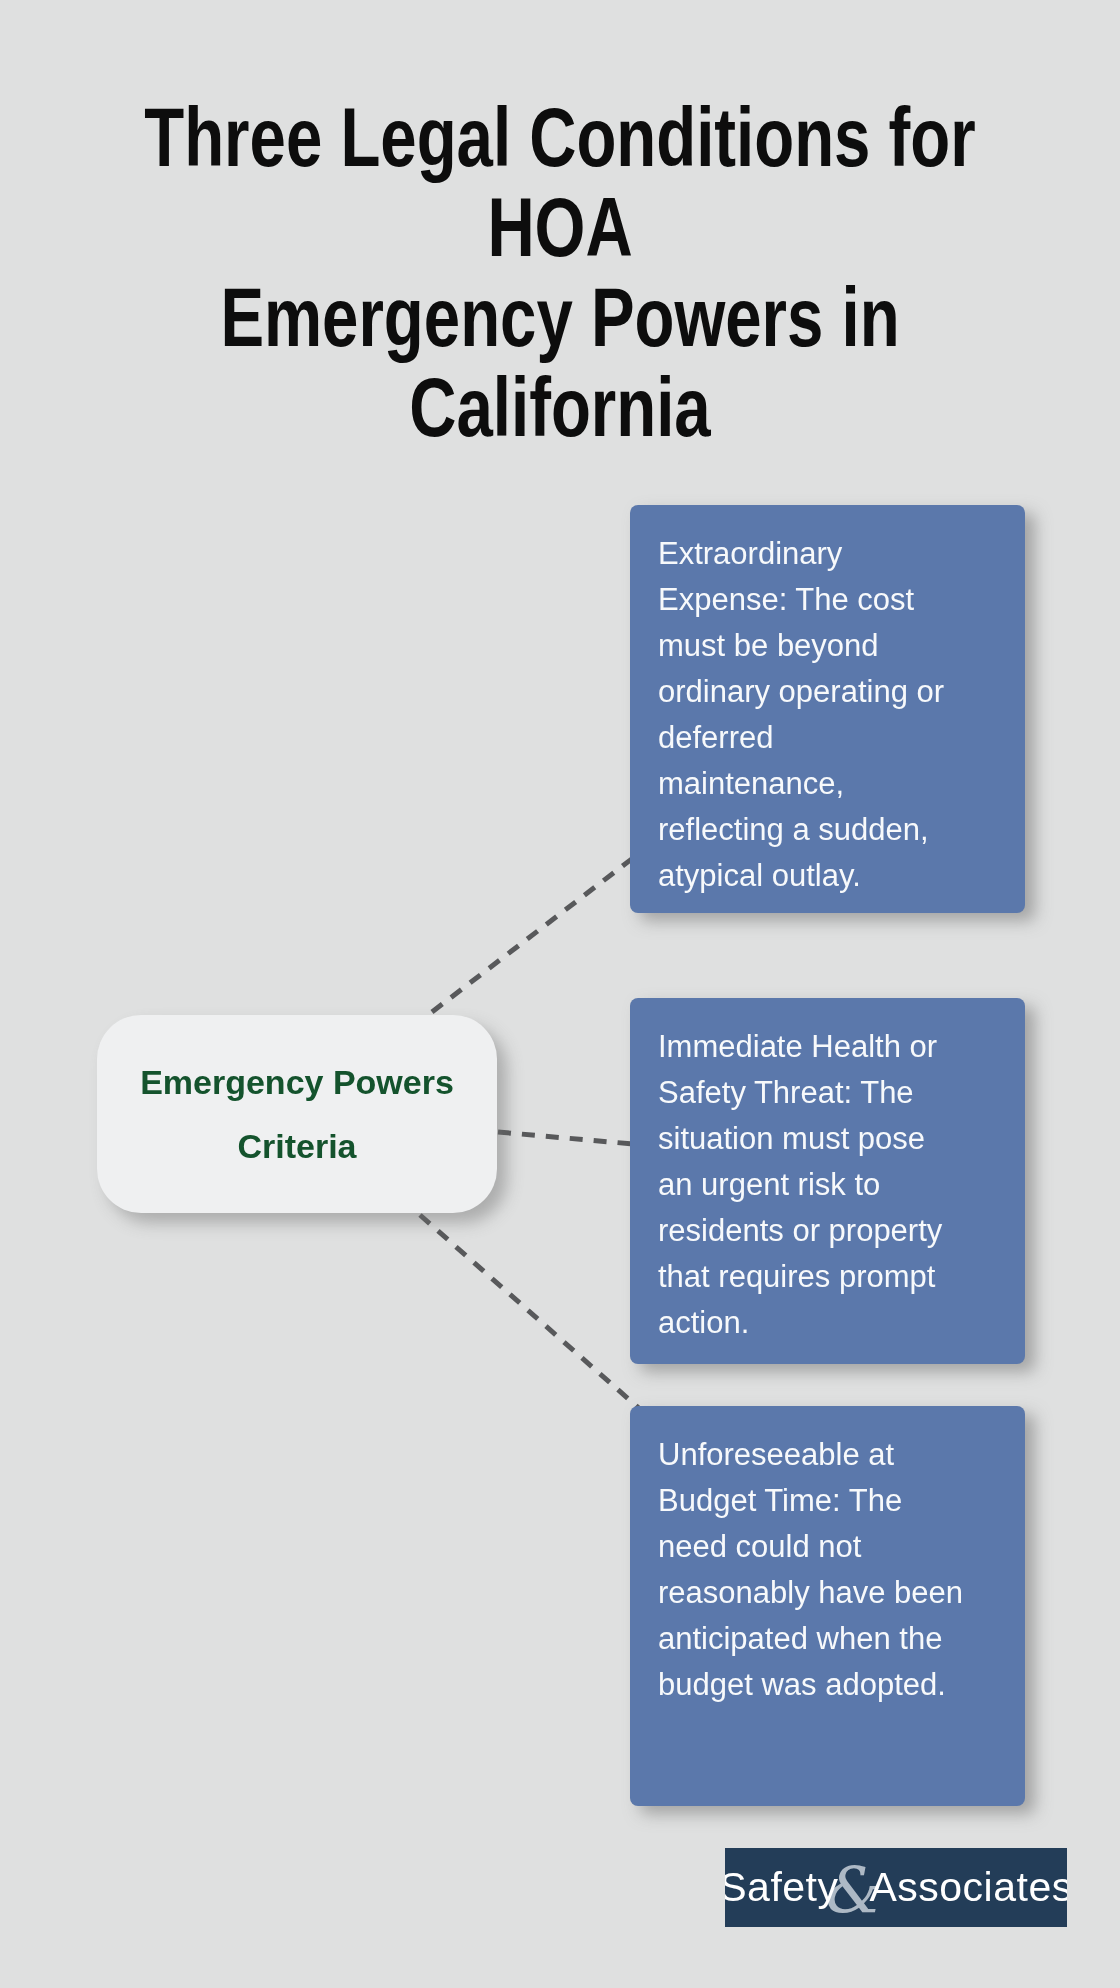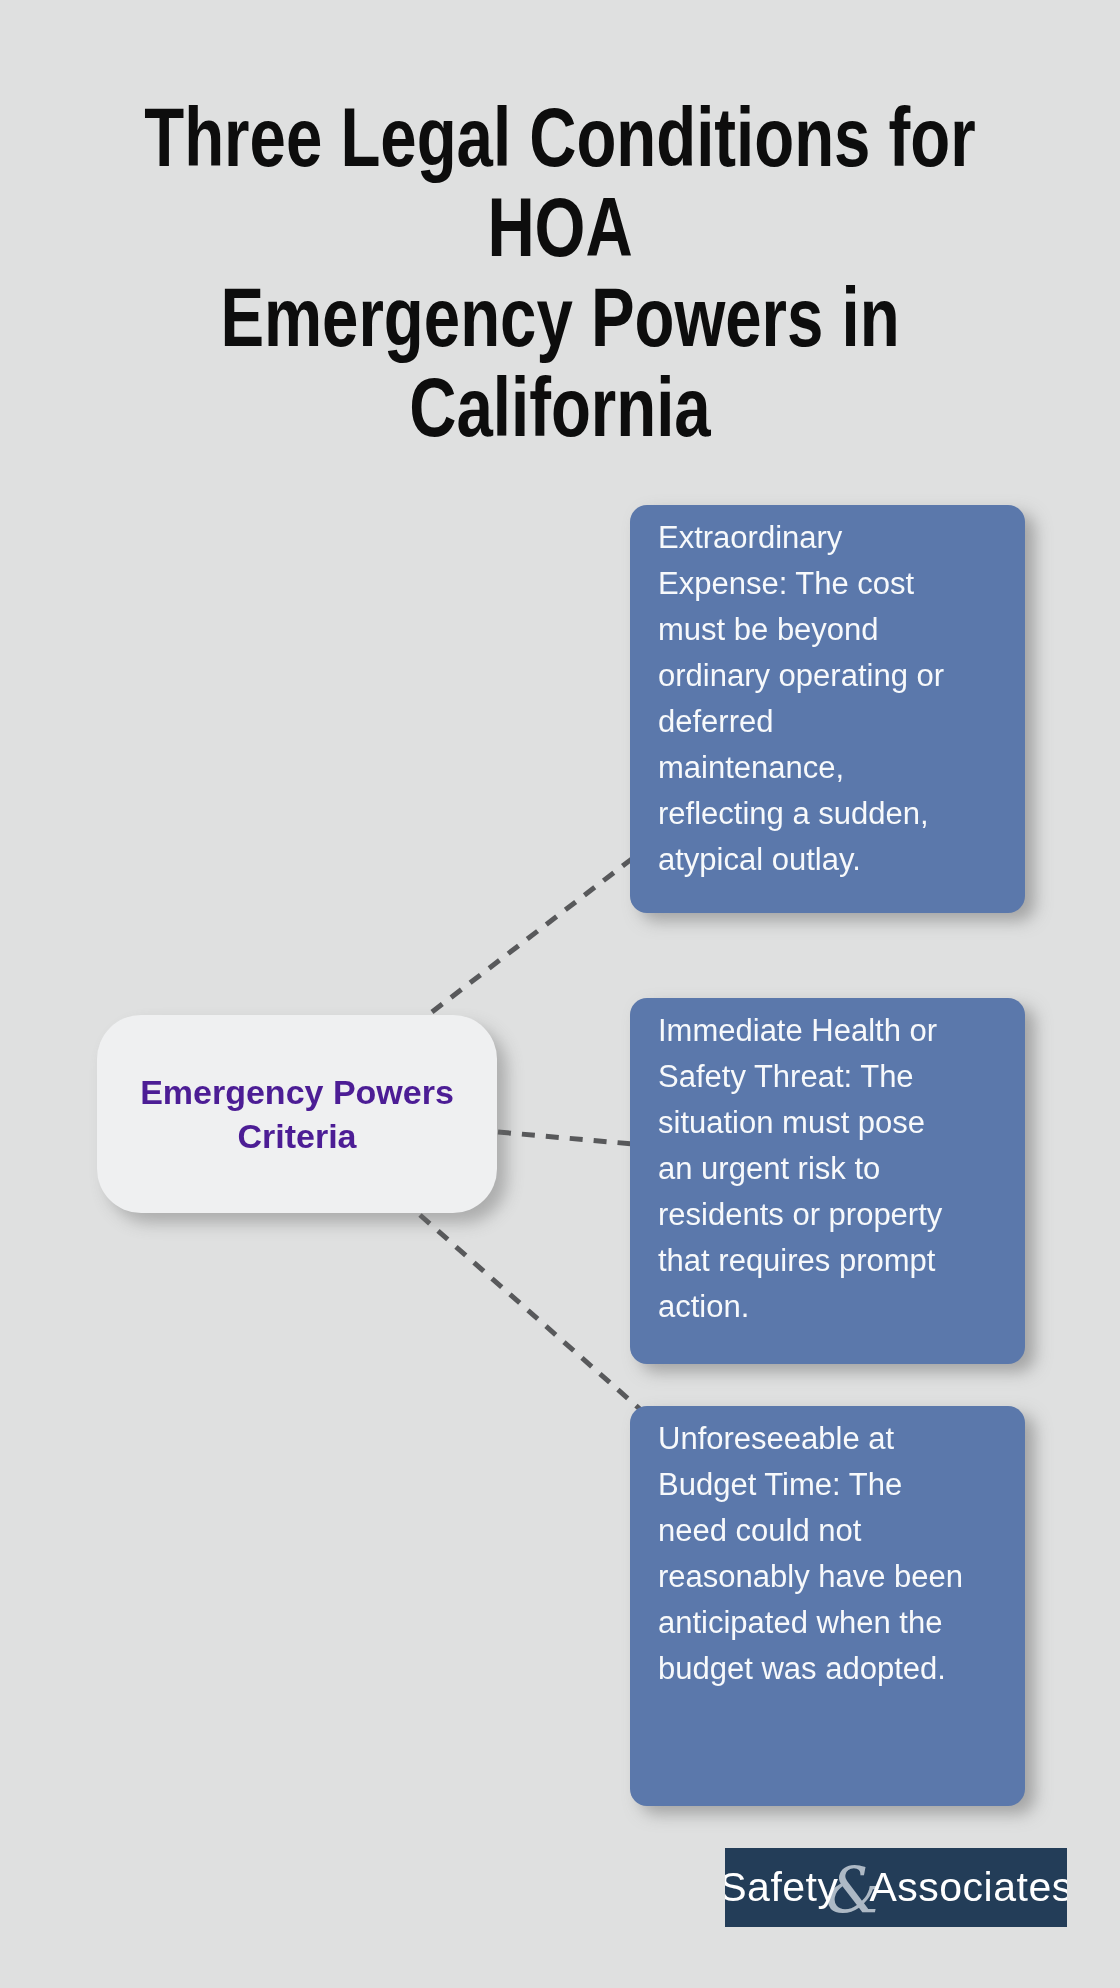--- a/index.html
+++ b/index.html
@@ -48,35 +48,35 @@
     height: 198px;
     background: #eff0f1;
     border-radius: 44px;
     box-shadow: 10px 10px 16px rgba(110,110,110,0.45);
     display: flex;
     align-items: center;
     justify-content: center;
   }
   .root-node-label {
     font-size: 34px;
-    line-height: 44px;
+    line-height: 64px;
     font-weight: bold;
-    color: #4c1d95;
+    color: #14532d;
     text-align: center;
     white-space: pre-line;
   }
   .branch-box {
     position: absolute;
     left: 630px;
     width: 395px;
     background: #5b78ab;
-    border-radius: 17px;
+    border-radius: 8px;
     box-shadow: 10px 8px 16px rgba(105,105,105,0.5);
     box-sizing: border-box;
-    padding: 10px 28px 0 28px;
+    padding: 26px 28px 0 28px;
     overflow: hidden;
   }
   .branch-text {
     font-size: 31px;
     line-height: 46px;
     color: #f7f9fb;
     white-space: pre-line;
   }
   .branch-1 { top: 505px;  height: 408px; }
   .branch-2 { top: 998px;  height: 366px; }

